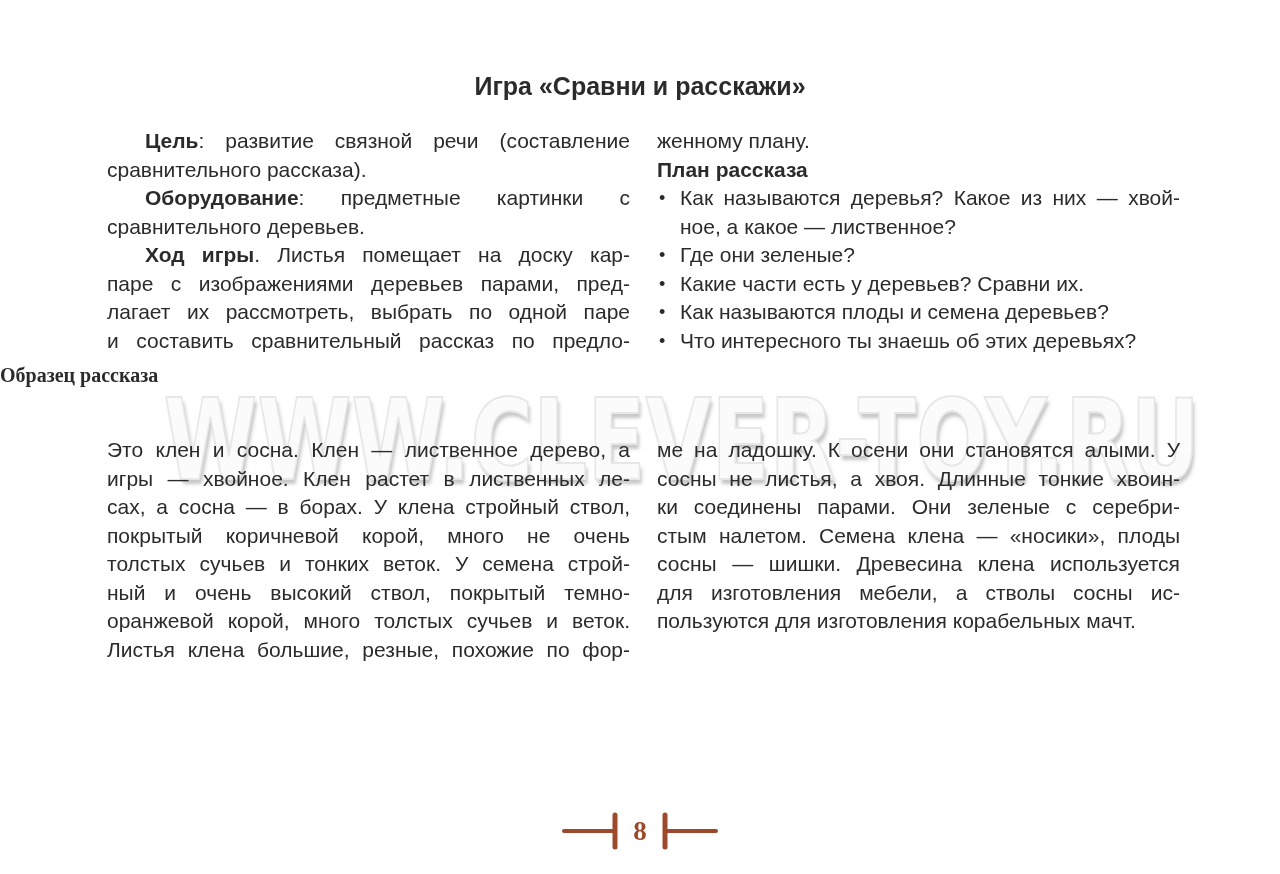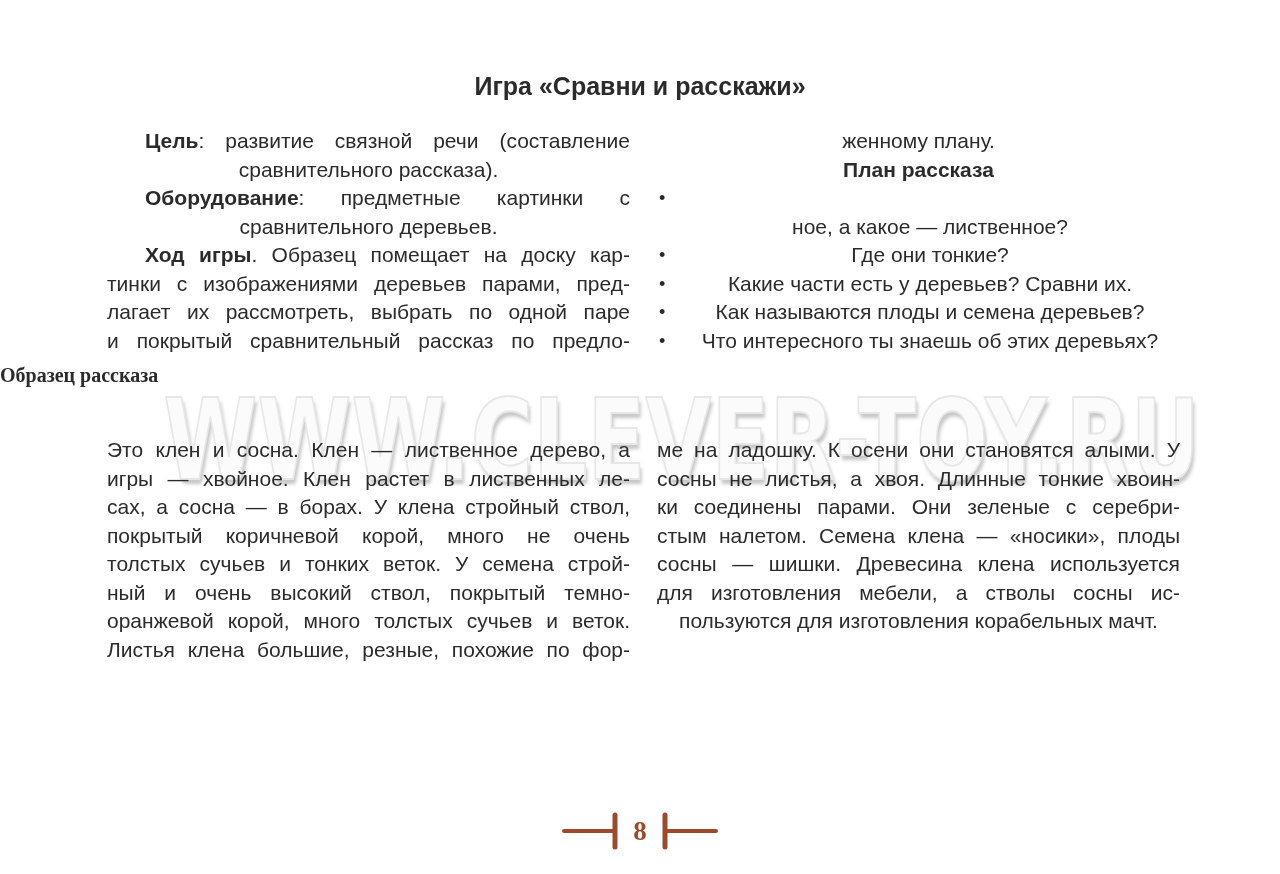--- a/index.html
+++ b/index.html
@@ -26,21 +26,21 @@
     position: absolute;
     left: 107px;
     width: 1073px;
     display: flex;
     gap: 27px;
     z-index: 2;
   }
   .row-intro { top: 127px; }
   .row-story { top: 436px; }
   .col { flex: 1 1 0; font-size: 21px; line-height: 28.5px; }
-  .line { min-height: 28.5px; text-align: center; }
+  .line { min-height: 28.5px; text-align: left; }
   .line.fill { text-align: justify; text-align-last: justify; }
   .line.indent { padding-left: 38px; }
   .line.hang { padding-left: 23px; }
   .line.bulleted { position: relative; padding-left: 23px; }
   .bullet {
     position: absolute; left: 2px; top: 0;
     font-size: 18px;
   }
   .b { font-weight: bold; }
   .sample-heading {
@@ -99,31 +99,31 @@
   </div>
 
   <h1 class="title">Игра «Сравни и расскажи»</h1>
 
   <div class="row row-intro">
     <div class="col">
         <div class="line fill indent"><span class="b">Цель</span><span>: развитие связной речи (составление</span></div>
         <div class="line"><span>сравнительного рассказа).</span></div>
         <div class="line fill indent"><span class="b">Оборудование</span><span>: предметные картинки с</span></div>
         <div class="line"><span>сравнительного деревьев.</span></div>
-        <div class="line fill indent"><span class="b">Ход игры</span><span>. Образец помещает на доску кар-</span></div>
-        <div class="line fill"><span>тинки с изображениями деревьев парами, пред-</span></div>
+        <div class="line fill indent"><span class="b">Ход игры</span><span>. Листья помещает на доску кар-</span></div>
+        <div class="line fill"><span>паре с изображениями деревьев парами, пред-</span></div>
         <div class="line fill"><span>лагает их рассмотреть, выбрать по одной паре</span></div>
-        <div class="line fill"><span>и покрытый сравнительный рассказ по предло-</span></div>
+        <div class="line fill"><span>и составить сравнительный рассказ по предло-</span></div>
       </div>
     <div class="col">
         <div class="line"><span>женному плану.</span></div>
         <div class="line"><span class="b">План рассказа</span></div>
-        <div class="line fill bulleted"><span class="bullet">•</span></div>
+        <div class="line fill bulleted"><span class="bullet">•</span><span>Как называются деревья? Какое из них — хвой-</span></div>
         <div class="line hang"><span>ное, а какое — лиственное?</span></div>
-        <div class="line bulleted"><span class="bullet">•</span><span>Где они тонкие?</span></div>
+        <div class="line bulleted"><span class="bullet">•</span><span>Где они зеленые?</span></div>
         <div class="line bulleted"><span class="bullet">•</span><span>Какие части есть у деревьев? Сравни их.</span></div>
         <div class="line bulleted"><span class="bullet">•</span><span>Как называются плоды и семена деревьев?</span></div>
         <div class="line bulleted"><span class="bullet">•</span><span>Что интересного ты знаешь об этих деревьях?</span></div>
       </div>
   </div>
 
   <h2 class="sample-heading">Образец рассказа</h2>
 
   <div class="row row-story">
     <div class="col">

